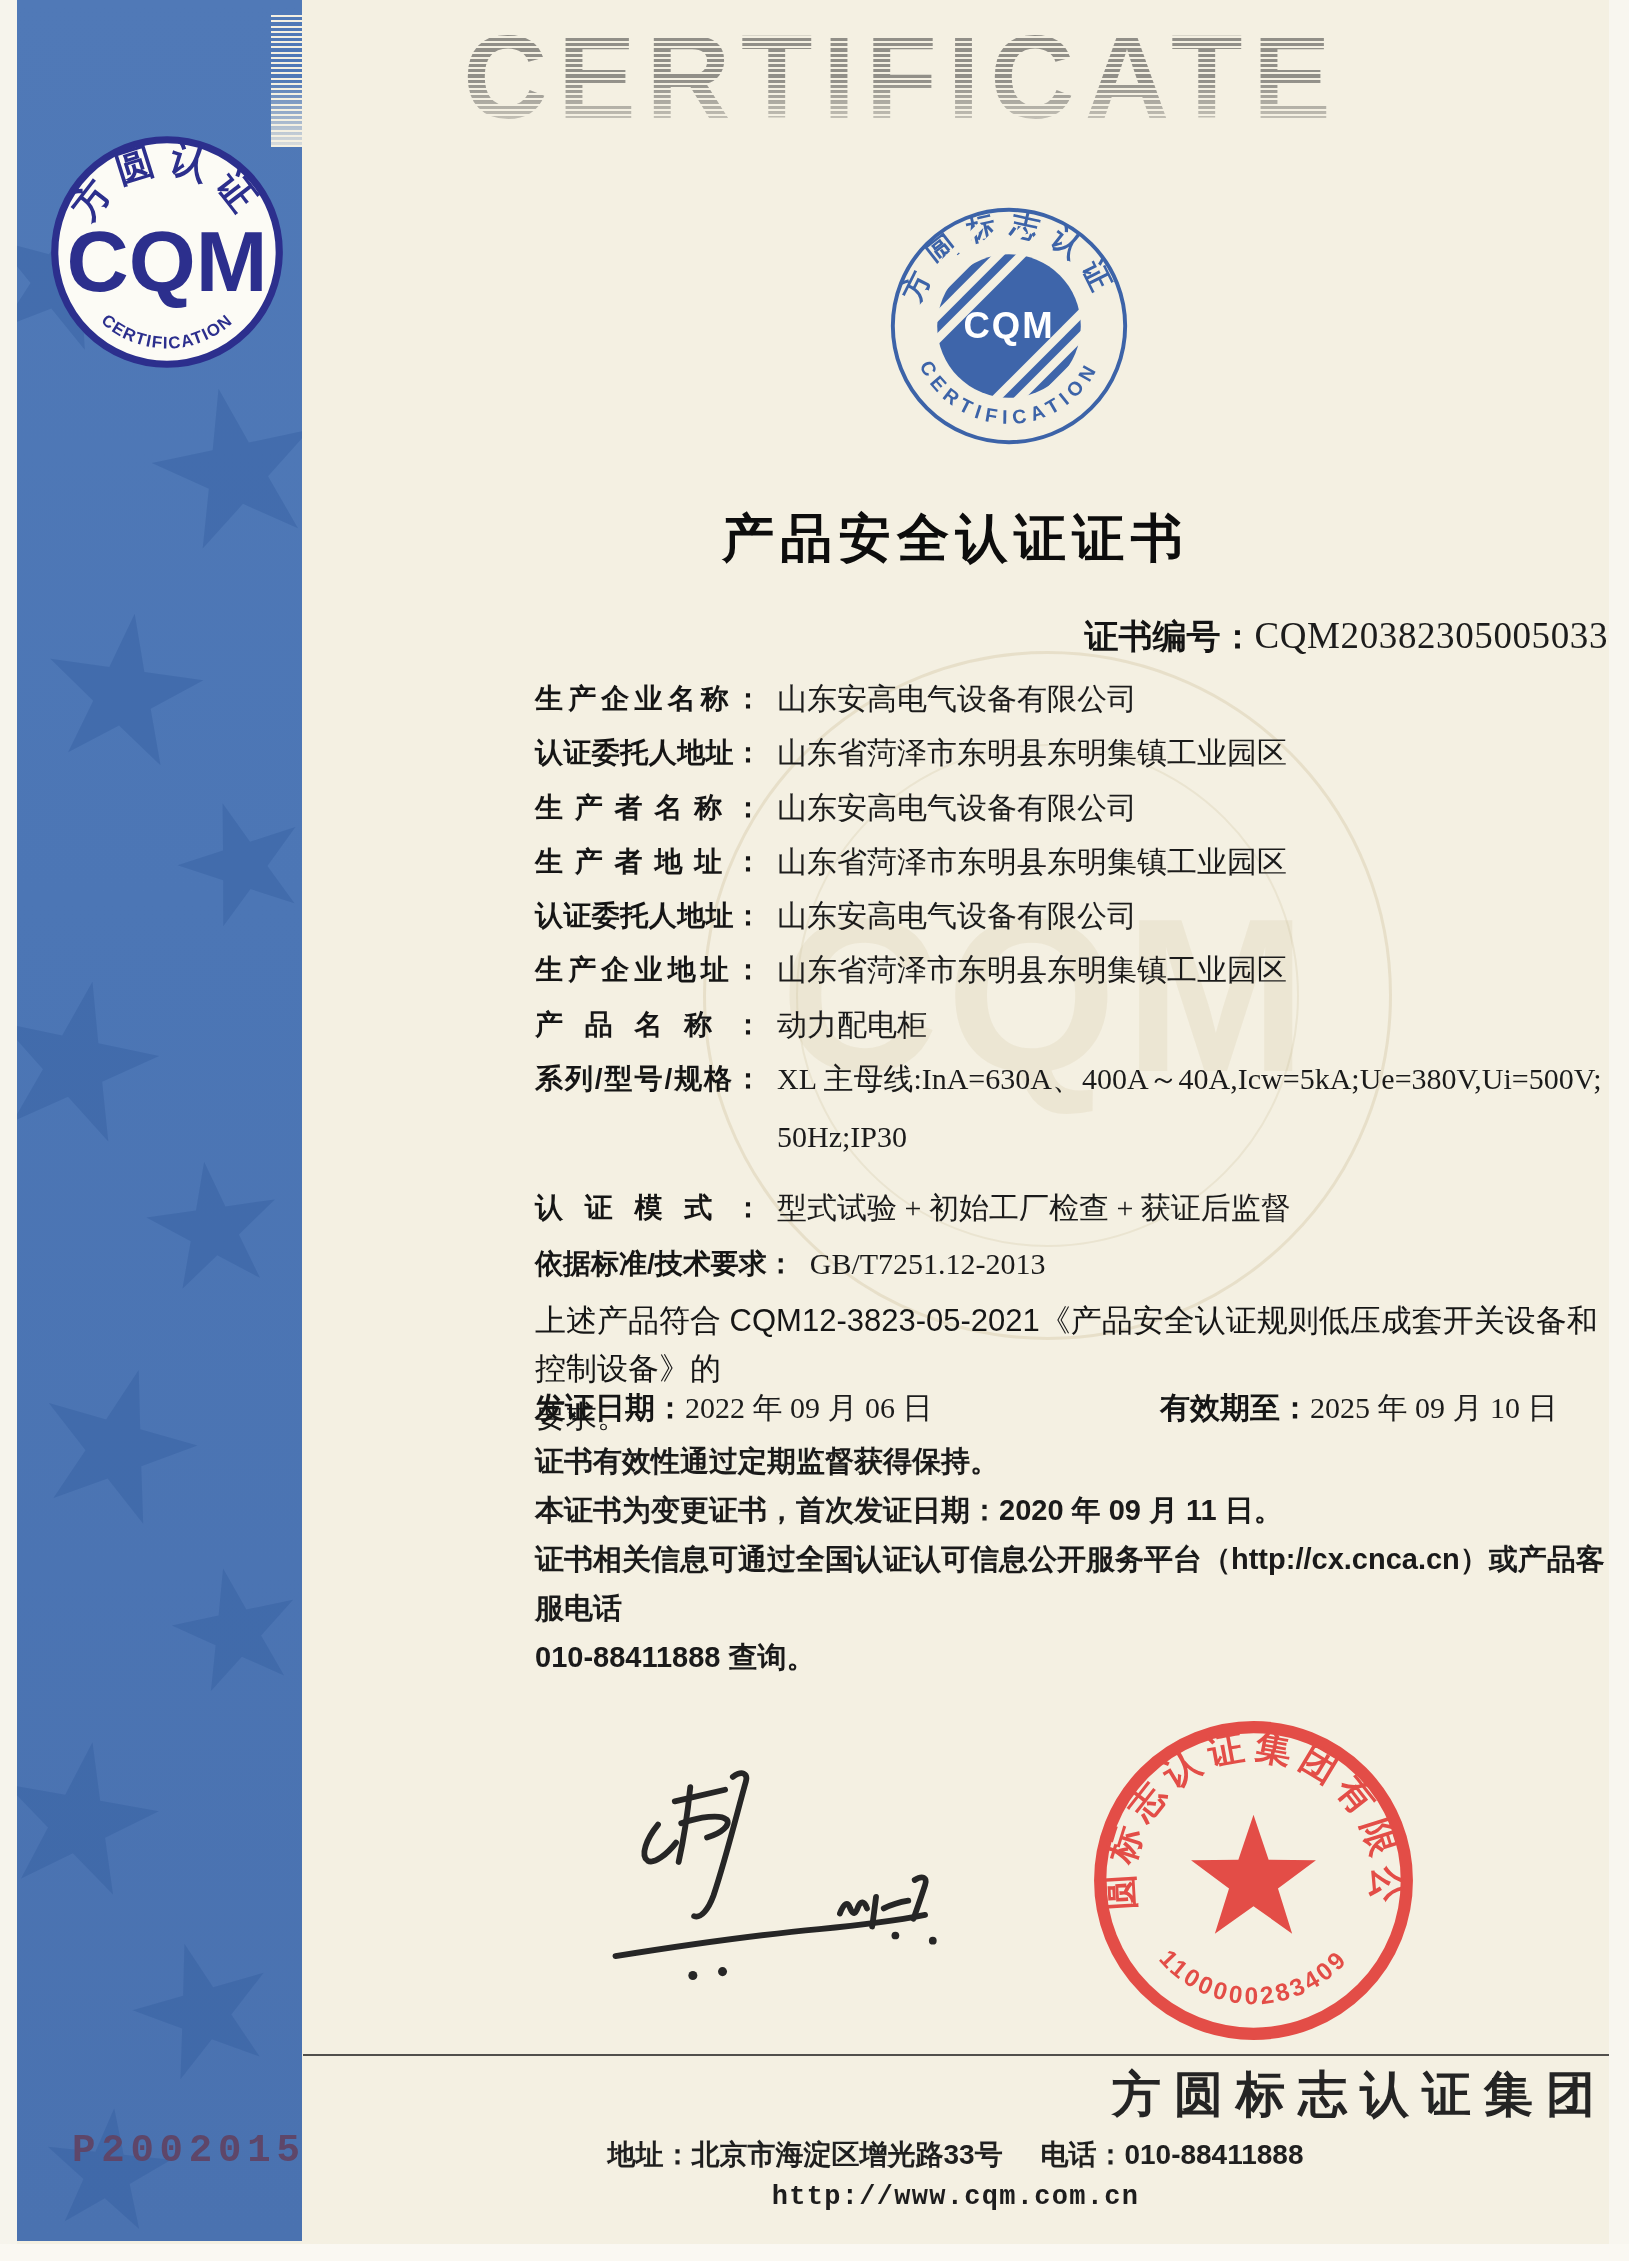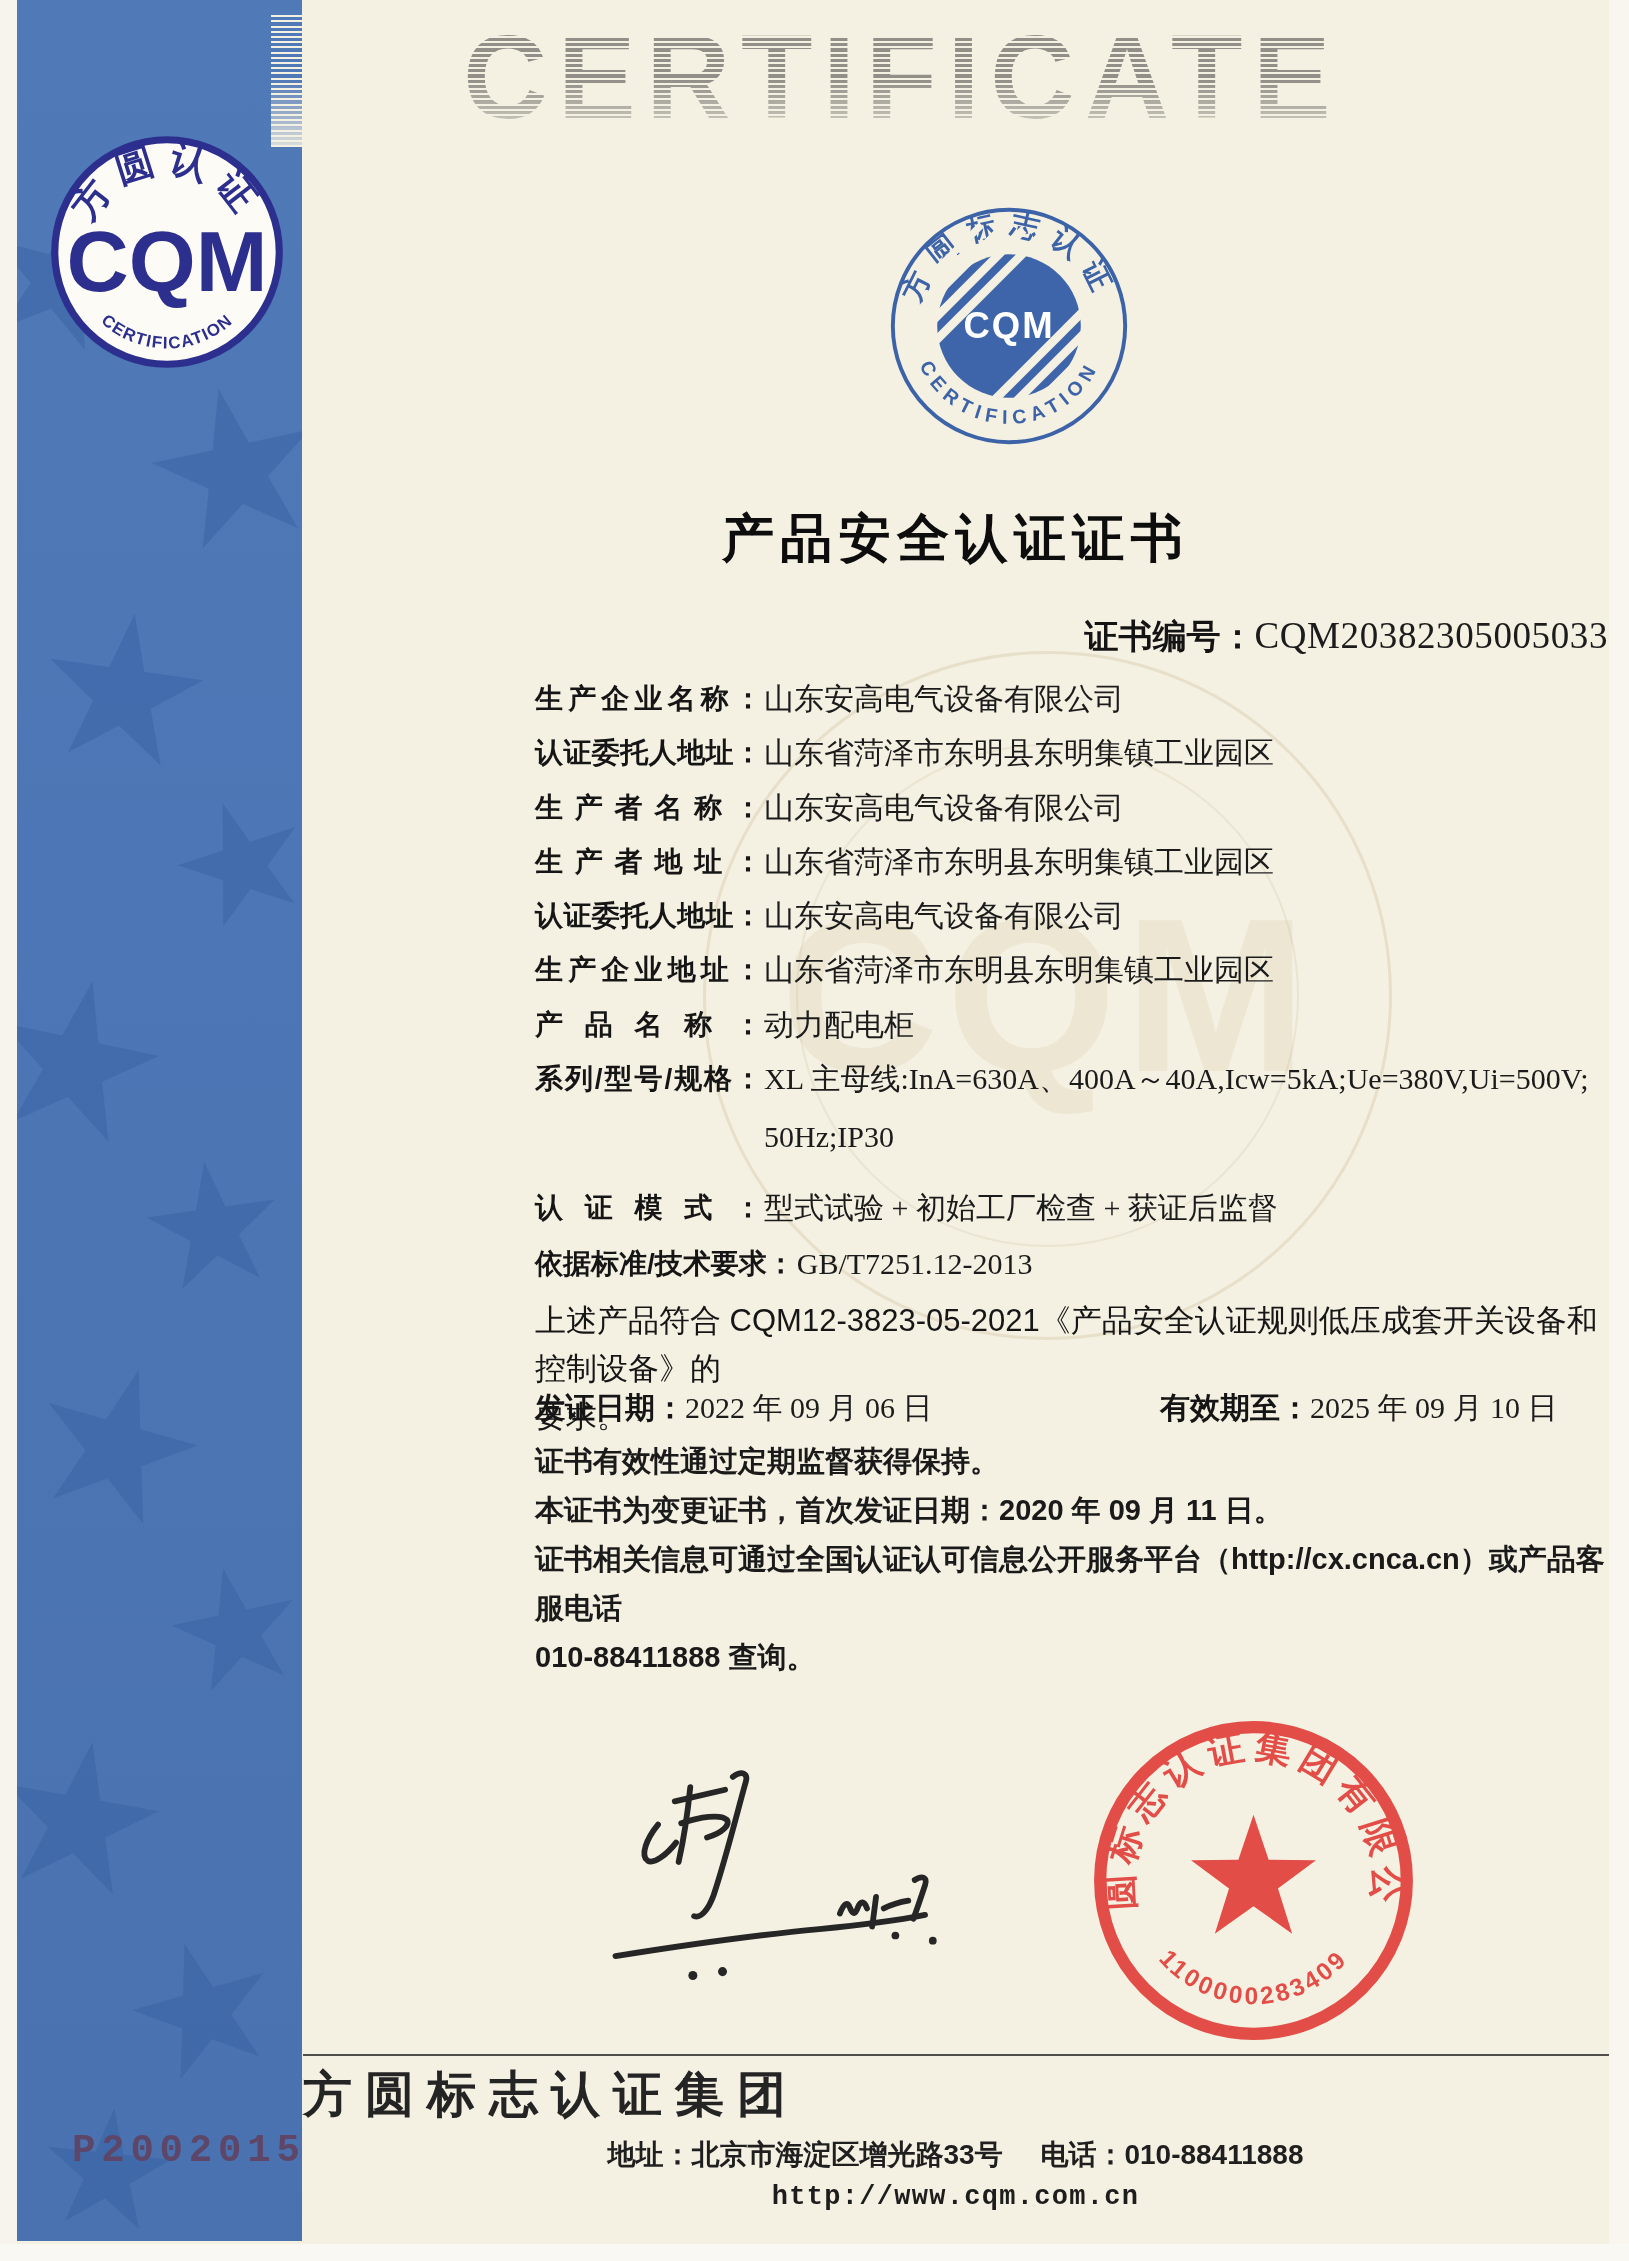--- a/index.html
+++ b/index.html
@@ -71,21 +71,21 @@
 
   
   .fields { position:absolute; left:535px; top:681px; right:39px; }
   .frow { display:flex; align-items:flex-start; height:35px; margin-bottom:19.3px; }
   .frow.tall { height:auto; }
   .lbl {
     width:227px; flex:0 0 227px;
     font-family:"Liberation Sans", sans-serif; font-weight:bold; font-size:28px; color:#151515;
     text-align:justify; text-align-last:justify; line-height:35px;
   }
-  .val { margin-left:2px; font-size:30px; line-height:35px; white-space:nowrap; color:#1b1b1b; }
+  .val { margin-left:15px; font-size:30px; line-height:35px; white-space:nowrap; color:#1b1b1b; }
   .val .vline2 { margin-top:23px; }
 
   .mode-row     { position:absolute; left:535px; top:1190px; right:39px; display:flex; }
   .standard-row { position:absolute; left:535px; top:1246px; right:39px; display:flex; align-items:flex-start; }
   .standard-row .lbl-auto {
     font-family:"Liberation Sans", sans-serif; font-weight:bold; font-size:28px; line-height:35px; color:#151515;
   }
   .compliance {
     position:absolute; left:535px; top:1297px; width:1064px;
     font-family:"Liberation Sans", sans-serif; font-weight:normal; font-size:31px; line-height:48px; color:#161616;
@@ -97,21 +97,21 @@
   .notes {
     position:absolute; left:535px; top:1437px; width:1070px;
     font-family:"Liberation Sans", sans-serif; font-weight:600; font-size:29px; line-height:49px; color:#1a1a1a;
   }
 
   .signature { position:absolute; left:538px; top:1742px; }
   .stamp     { position:absolute; left:1086px; top:1713px; opacity:0.92; }
 
   .divider { position:absolute; left:303px; top:2054px; width:1306px; height:1.9px; background:#514F4C; }
   .footer-org {
-    position:absolute; left:303px; right:22px; top:2062px; text-align:left;
+    position:absolute; left:303px; right:22px; top:2062px; text-align:right;
     font-weight:bold; font-size:49px; letter-spacing:13px; color:#242424;
   }
   .footer-addr {
     position:absolute; left:303px; right:22px; top:2136px; text-align:center;
     font-family:"Liberation Sans", sans-serif; font-weight:600; font-size:28px; color:#1f1f1f;
   }
   .footer-addr .phone { margin-left:30px; }
   .footer-url {
     position:absolute; left:303px; right:22px; top:2182px; text-align:center;
     font-family:"Liberation Mono", monospace; font-weight:700; font-size:27px; letter-spacing:1.3px; color:#1d1d1d;

